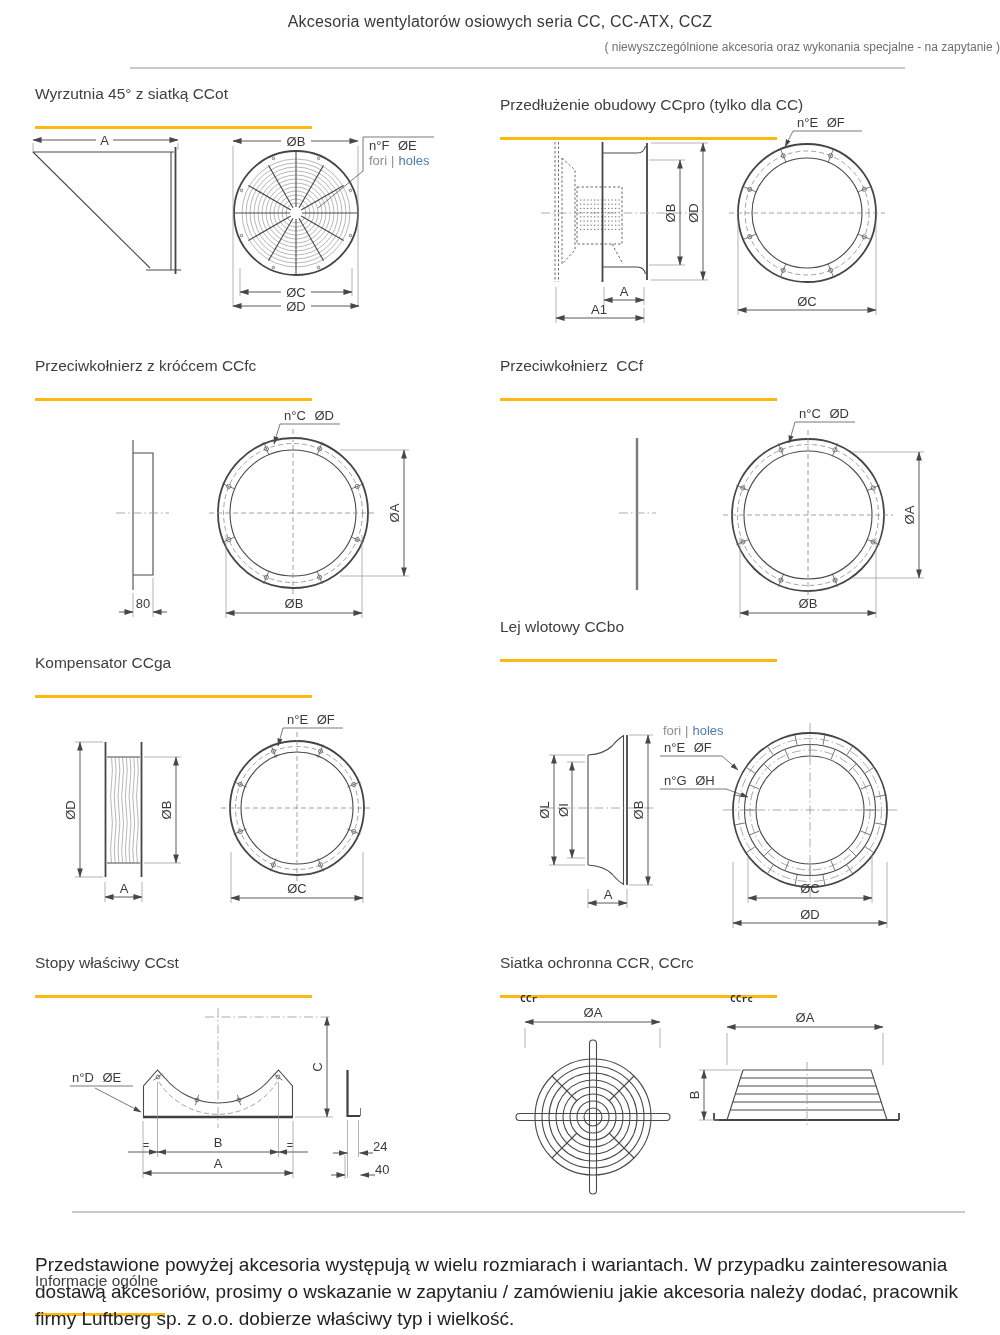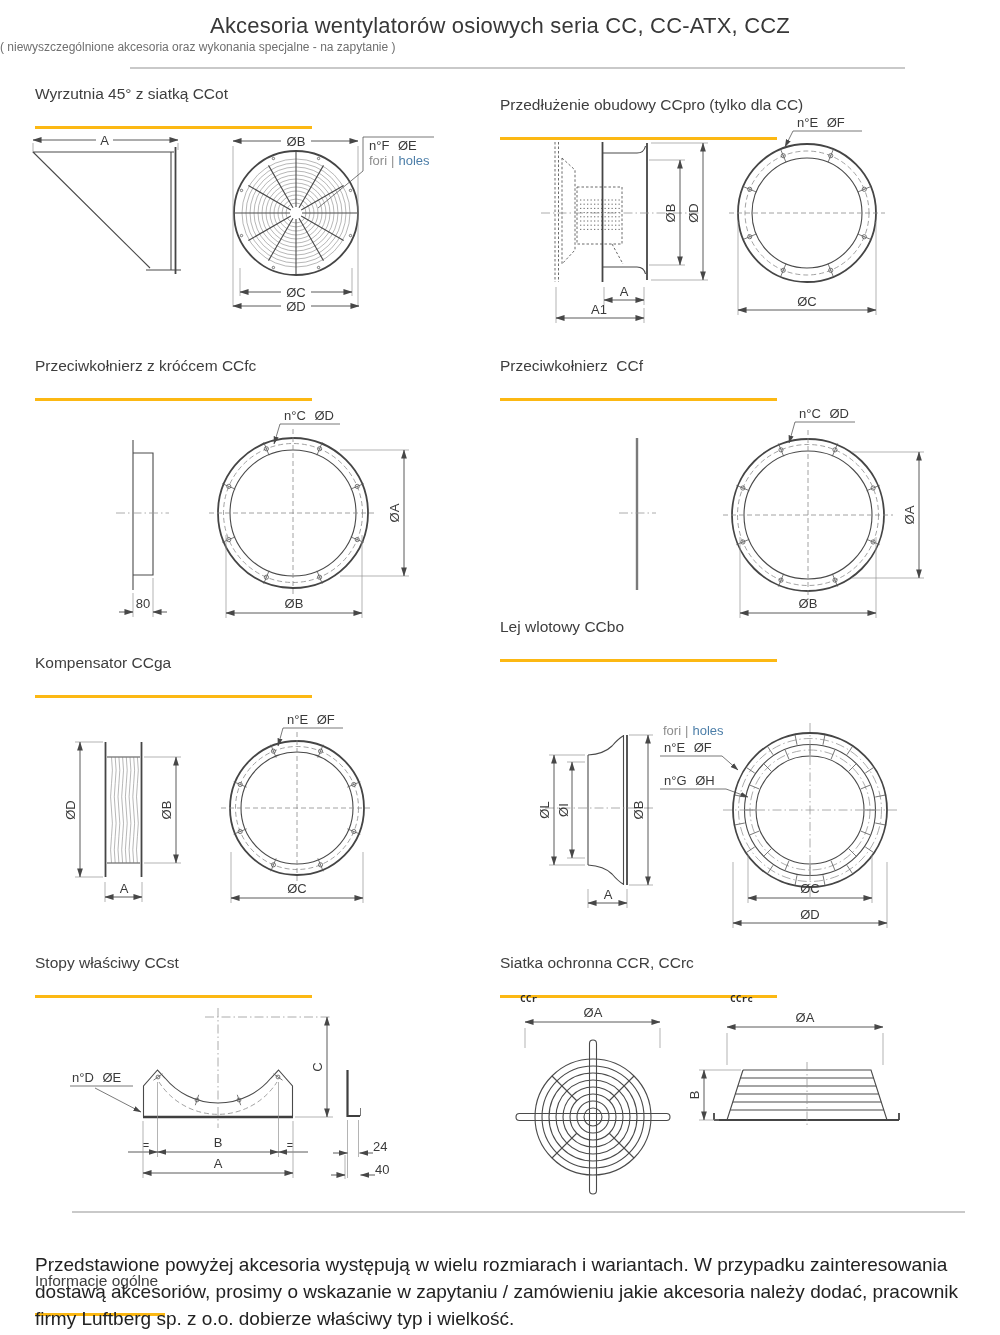--- a/index.html
+++ b/index.html
@@ -1,21 +1,21 @@
 <!DOCTYPE html>
 <html style="--accent: #FCB813; --blue: #4C7EA8;"><head>
 <meta charset="utf-8">
 <style>
   *{margin:0;padding:0;box-sizing:border-box}
   html,body{background:#fff}
   body{width:1000px;height:1335px;position:relative;overflow:hidden;
        font-family:"Liberation Sans",sans-serif;color:#3a3a3a}
   .page-title{position:absolute;top:13px;left:0;width:1000px;text-align:center;
-       font-size:22px;font-weight:400;color:#383838;letter-spacing:.2px}
-  .page-subtitle{position:absolute;top:40px;left:0;width:1000px;text-align:left;
+       font-size:16px;font-weight:400;color:#383838;letter-spacing:.2px}
+  .page-subtitle{position:absolute;top:40px;left:0;width:1000px;text-align:right;
        font-size:12px;color:#6f6f6f}
   .divider{position:absolute;height:2px;background:#c9c9c9}
   .sec{position:absolute;font-size:15.5px;font-weight:400;color:#3e3e3e;
        border-bottom:3px solid var(--accent,#FCB813);padding-bottom:23px;
        white-space:pre;overflow:visible;line-height:18px}
   .sec.w{width:277px}
   .sec.fw{width:130px}
   .footer-text{position:absolute;left:35px;top:1251px;width:940px;
        font-size:19px;line-height:27px;color:#222}
   svg.draw{position:absolute;overflow:visible}

